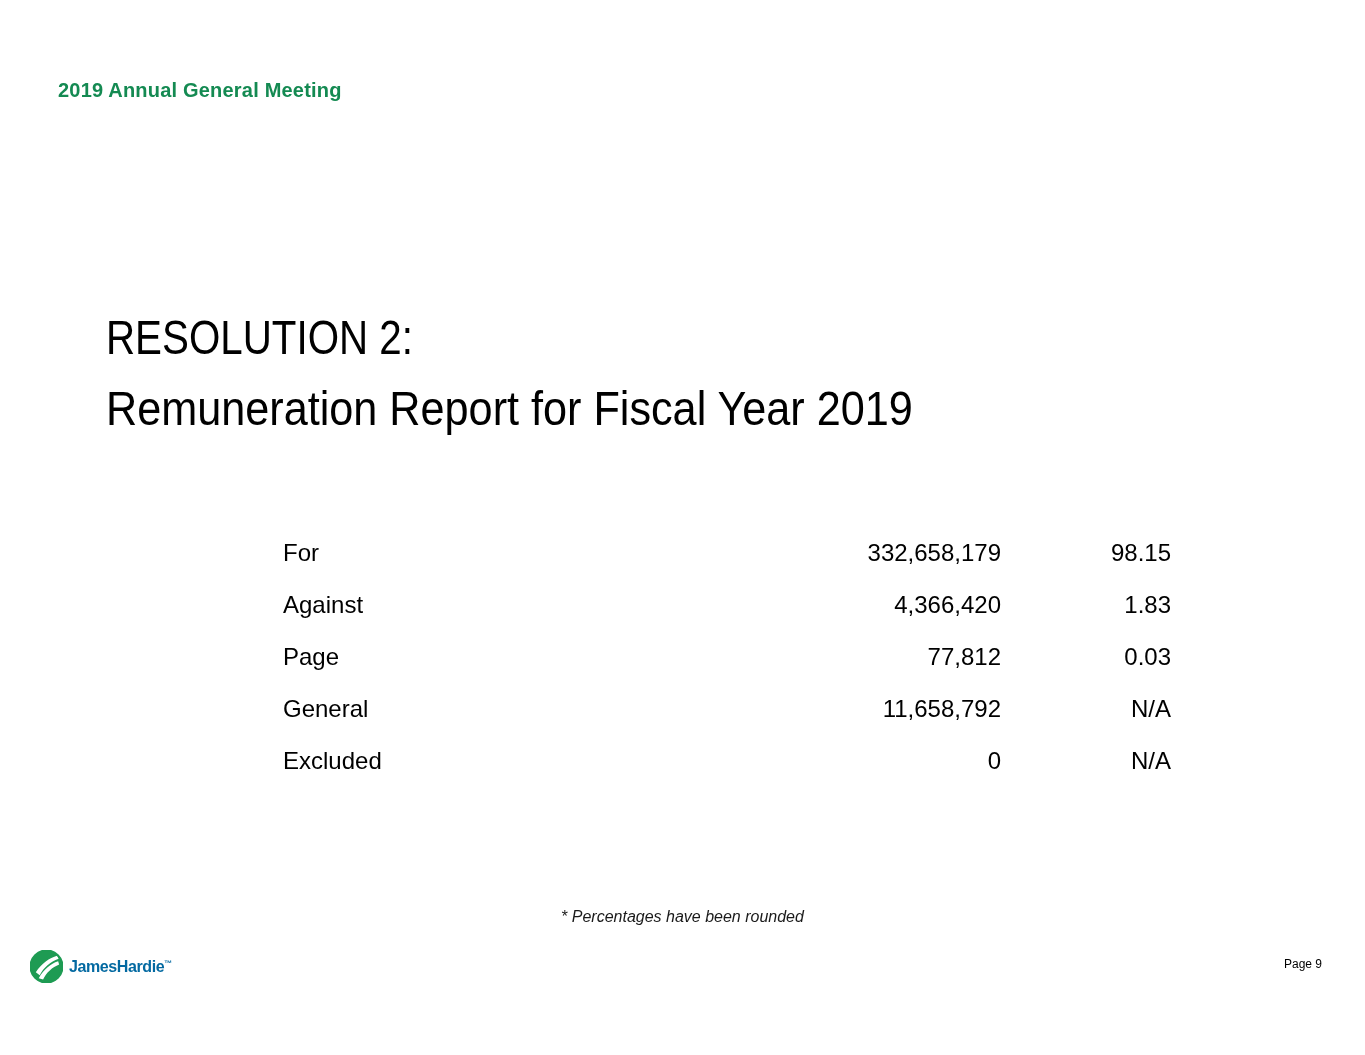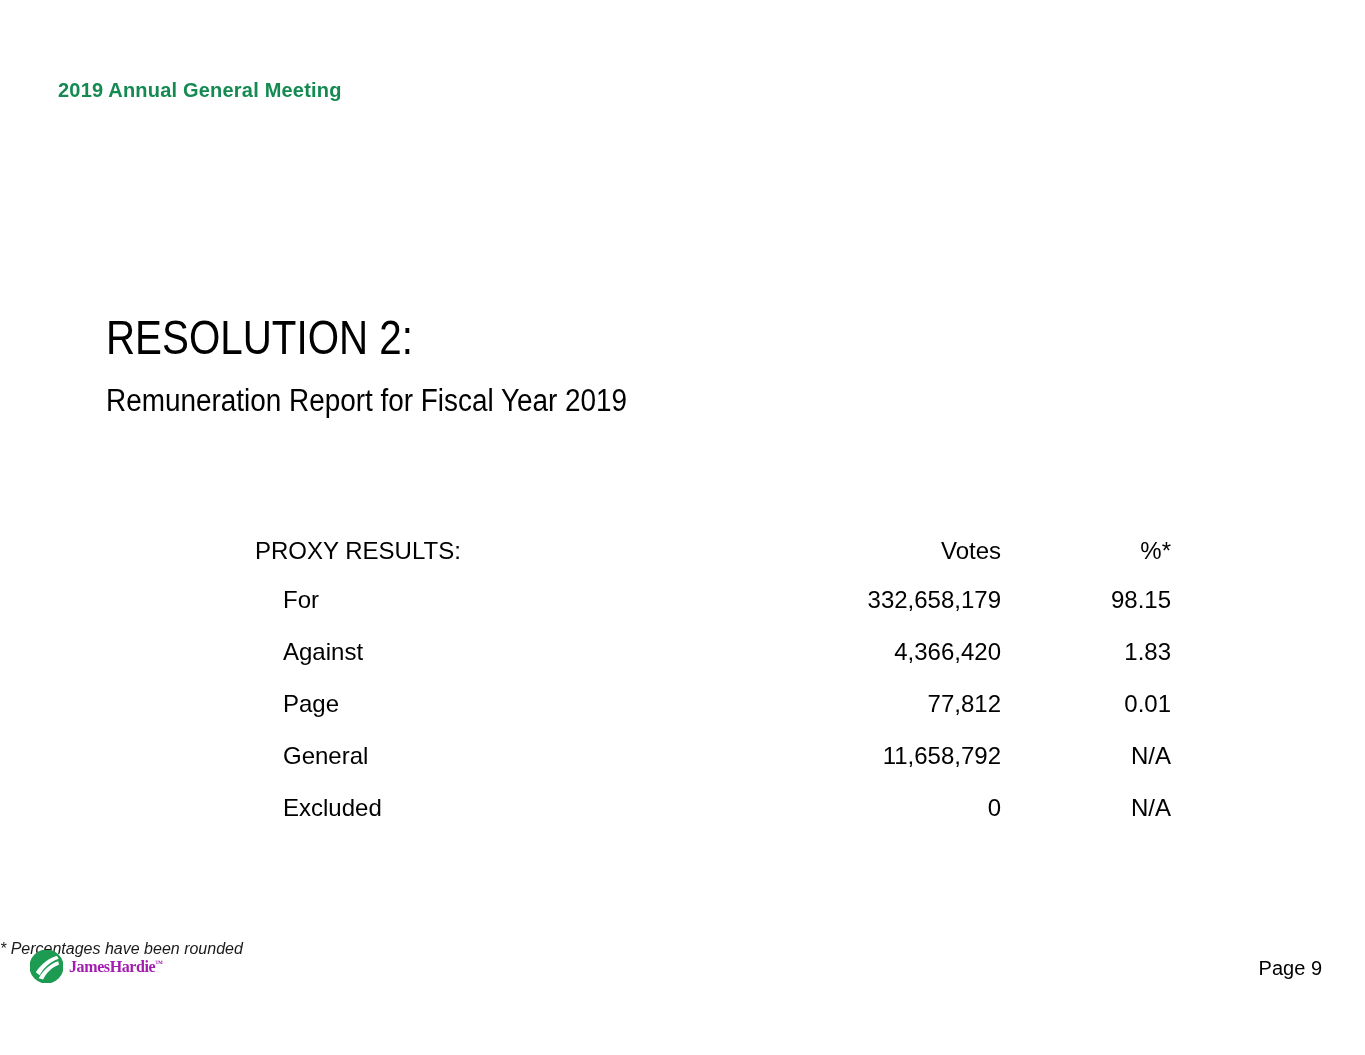--- a/index.html
+++ b/index.html
@@ -29,21 +29,21 @@
     left: 106px;
     white-space: nowrap;
     line-height: 1;
   }
   .title-line > span {
     display: inline-block;
     transform-origin: 0 50%;
   }
   .res-title { top: 314px; font-size: 48px; font-weight: normal; }
   .res-title > span { transform: scaleX(0.84); }
-  .res-subtitle { top: 385px; font-size: 31px; font-weight: normal; }
+  .res-subtitle { top: 385px; font-size: 48px; font-weight: normal; }
   .res-subtitle > span { transform: scaleX(0.90); }
 
   table.vote-table {
     position: absolute;
     left: 255px;
     top: 527px;
     width: 916px;
     border-collapse: collapse;
     font-size: 24px;
     color: #000000;
@@ -59,93 +59,87 @@
   td.c-label { text-align: left; }
   tr.row td.c-label { padding-left: 28px; }
   td.c-votes { text-align: right; width: 330px; }
   td.c-pct   { text-align: right; width: 170px; }
 
   .footnote {
     position: absolute;
     left: 0;
     top: 908px;
     width: 100%;
+    text-align: center;
     font-size: 16px;
     font-style: italic;
     color: #1a1a1a;
-    margin-top: 32px;
   }
 
   .footer-logo {
     position: absolute;
     left: 30px;
     top: 950px;
     display: flex;
     align-items: center;
     gap: 6px;
   }
   .logo-icon { width: 33px; height: 33px; display: block; }
   .logo-word {
     font-size: 16px;
     font-weight: bold;
-    color: #a21caf;
+    color: #0369a1;
     letter-spacing: -0.4px;
     white-space: nowrap;
-    font-family: Liberation Serif, serif;
   }
   .logo-word sup {
     font-size: 8px;
     vertical-align: super;
     line-height: 0;
   }
 
   .page-number {
     position: absolute;
     right: 43px;
     top: 957px;
-    font-size: 20px;
+    font-size: 12px;
     color: #000000;
   }
 </style>
 </head>
 <body>
 
 <div class="slide">
 
   <div class="agm-header">2019 Annual General Meeting</div>
 
   <div class="title-line res-title">
     <span>RESOLUTION 2:</span>
   </div>
 
   <div class="title-line res-subtitle">
     <span>Remuneration Report for Fiscal Year 2019</span>
   </div>
 
   <table class="vote-table">
     <tbody>
-      <tr class="hdr">
-        <td class="c-label">PROXY RESULTS:</td>
-        <td class="c-votes">Votes</td>
-        <td class="c-pct">%*</td>
-      </tr>
       <tr class="row">
         <td class="c-label">For</td>
         <td class="c-votes">332,658,179</td>
         <td class="c-pct">98.15</td>
       </tr>
       <tr class="row">
         <td class="c-label">Against</td>
         <td class="c-votes">4,366,420</td>
         <td class="c-pct">1.83</td>
       </tr>
       <tr class="row">
         <td class="c-label">Page</td>
         <td class="c-votes">77,812</td>
-        <td class="c-pct">0.01</td>
+        <td class="c-pct">0.03</td>
       </tr>
       <tr class="row">
         <td class="c-label">General</td>
         <td class="c-votes">11,658,792</td>
         <td class="c-pct">N/A</td>
       </tr>
       <tr class="row">
         <td class="c-label">Excluded</td>
         <td class="c-votes">0</td>
         <td class="c-pct">N/A</td>

